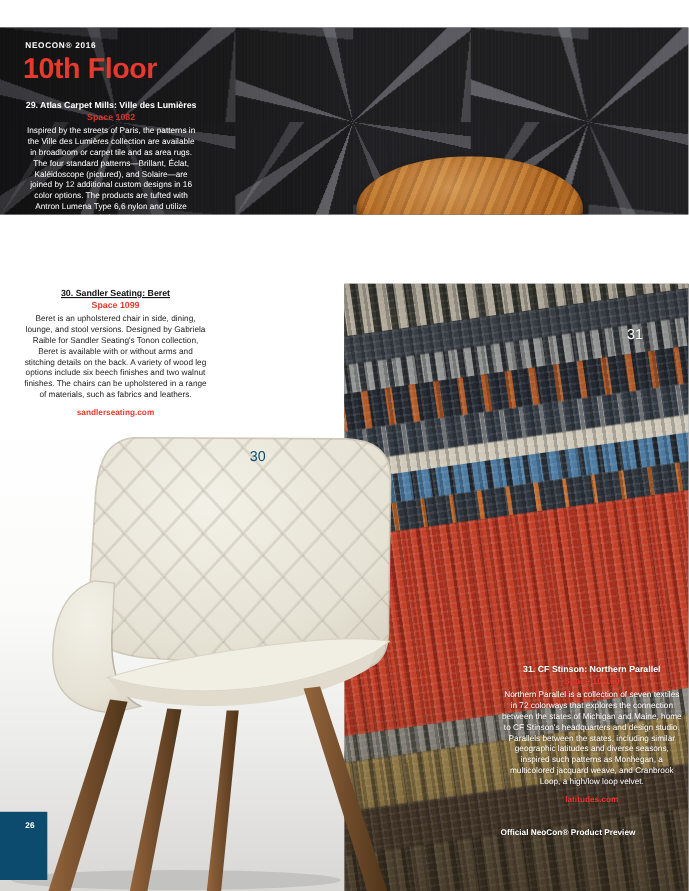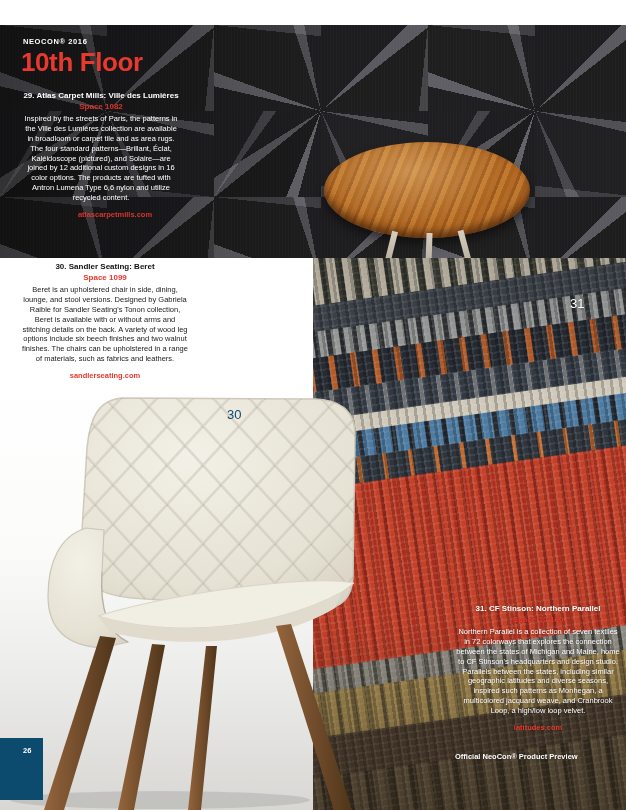--- a/index.html
+++ b/index.html
@@ -6,21 +6,21 @@
   html,body { width:626px; height:810px; }
   body {
     font-family:"Liberation Sans","DejaVu Sans",sans-serif;
     background:#ffffff; position:relative; overflow:hidden;
     -webkit-font-smoothing:antialiased;
   }
   .page { position:absolute; inset:0; }
 
   
   .carpet-photo {
-    position:absolute; left:0; top:25px; width:626px; height:233px;
+    position:absolute; left:0; top:25px; width:626px; height:170px;
     background-color:#2e2e31;
     background-image:
       conic-gradient(from 195deg at 50% 50%,
         rgba(150,150,158,.55) 0 7deg, rgba(0,0,0,.28) 7deg 36deg,
         rgba(135,135,144,.48) 36deg 43deg, rgba(12,12,16,.30) 43deg 88deg,
         rgba(150,150,160,.50) 88deg 95deg, rgba(0,0,0,.22) 95deg 147deg,
         rgba(128,128,137,.46) 147deg 154deg, rgba(8,8,12,.26) 154deg 210deg,
         rgba(142,142,152,.50) 210deg 217deg, rgba(0,0,0,.22) 217deg 262deg,
         rgba(130,130,140,.44) 262deg 268deg, rgba(10,10,14,.24) 268deg 318deg,
         rgba(120,120,130,.40) 318deg 325deg, rgba(0,0,0,.18) 325deg 360deg),
@@ -67,21 +67,21 @@
   .cap-title{ font-size:8px; font-weight:bold; line-height:1.25; white-space:nowrap; }
   .cap-space{ font-size:8px; font-weight:bold; color:#e8392e; margin:1px 0 3px 0; }
   .cap-body{ font-size:7.5px; line-height:1.32; }
   .cap-link{ display:inline-block; font-size:7.5px; font-weight:bold; color:#e8392e; margin-top:3px; text-decoration:none; }
 
   .caption-29{ left:23px; top:66px; color:#ffffff; width:156px; }
   .caption-29 .cap-space{ color:#d8352b; }
   .caption-29 .cap-link{ color:#d8352b;margin-left:28px; }
 
   .caption-30{ left:22px; top:262px; color:#1b1b1b; width:166px; }
-  .caption-30 .cap-title{ color:#111; }
+  .caption-30 .cap-title{ color:#111;text-decoration:underline; }
 
   .caption-31{ left:142px; top:346px; color:#ffffff; width:166px; text-shadow:0 0 2px rgba(0,0,0,.35); }
 
   
   .photo-number{ position:absolute; font-size:13px; font-weight:400;margin-top:34px; }
   .num-29{ left:224px; top:203px; color:#ffffff; }
   .num-30{ left:227px; top:373px; color:#0c4a6e; z-index:6; }
   .num-31{ left:257px; top:4px; color:#ffffff; text-shadow:0 0 3px rgba(0,0,0,.4); }
 
   

